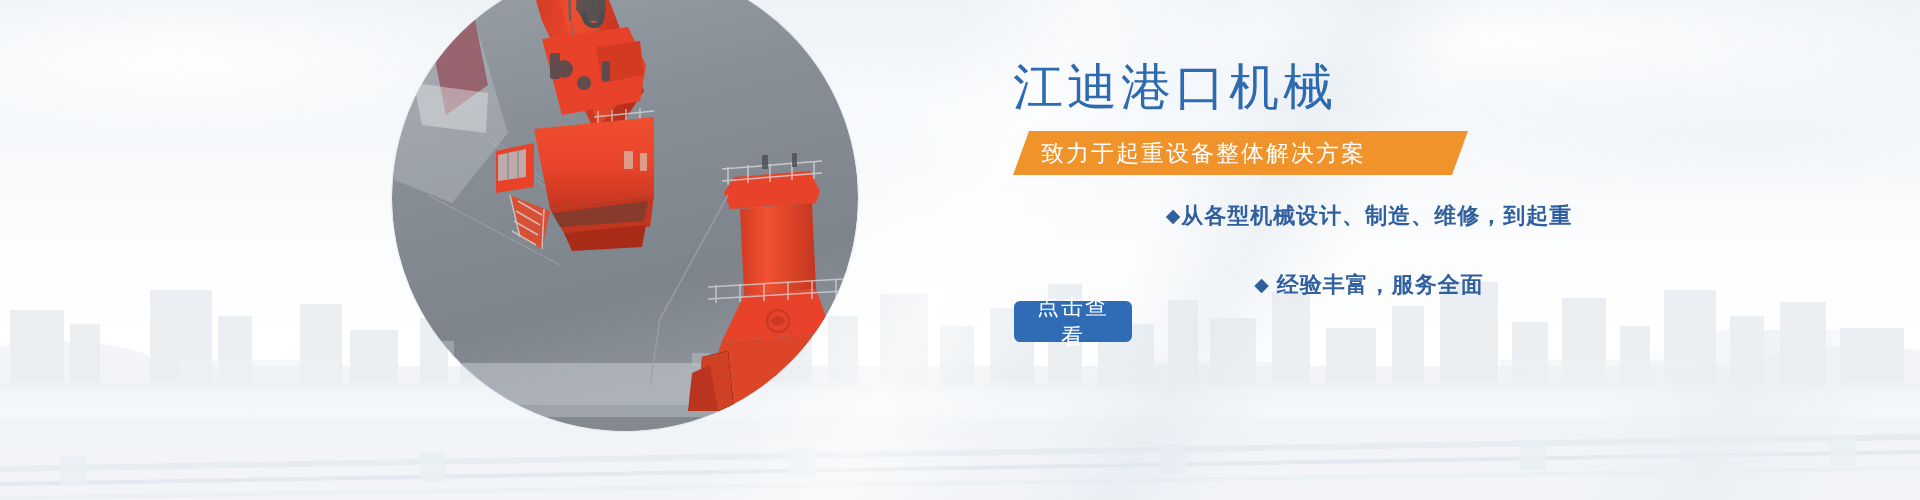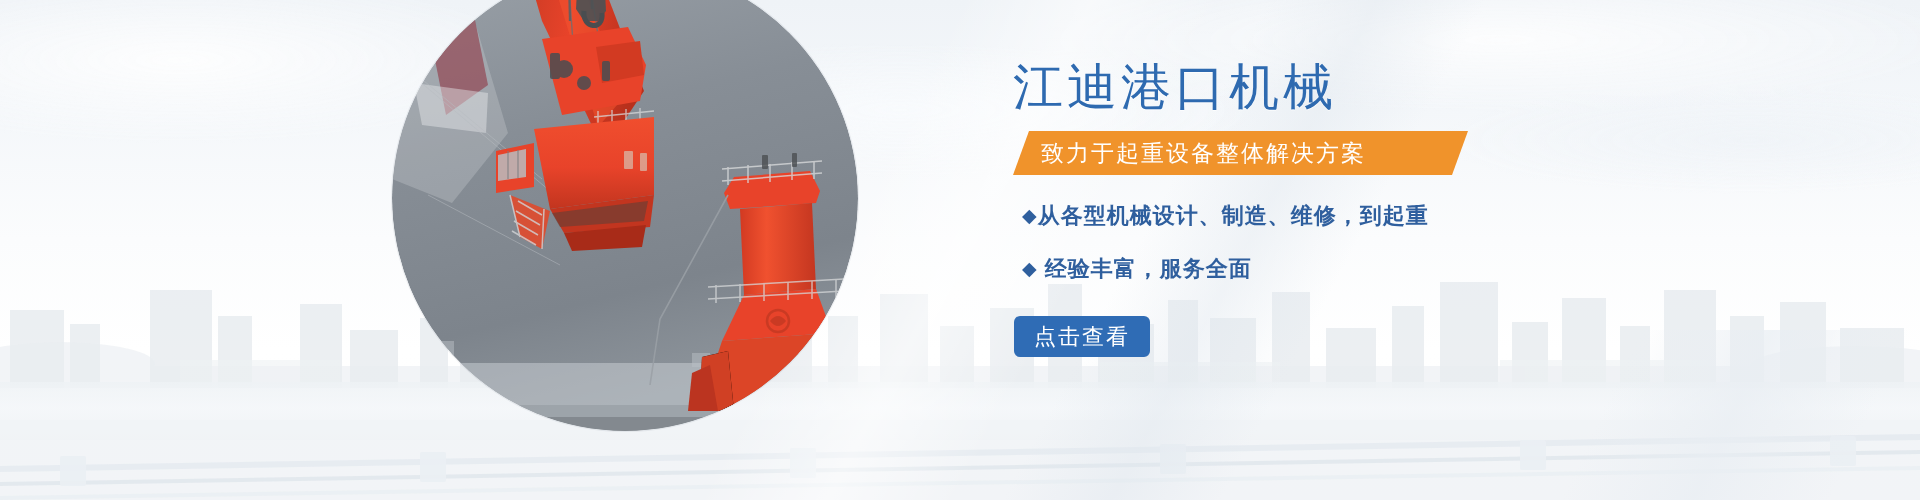--- a/index.html
+++ b/index.html
@@ -147,60 +147,61 @@
     align-items: center;
     color: #ffffff;
     font-size: 23px;
     letter-spacing: 2px;
     font-weight: 400;
     white-space: nowrap;
   }
 
   .bullets {
     position: absolute;
-    left: 9px;
+    left: 16px;
     top: 200px;
     width: 680px;
+    text-align: center;
   }
   .bullet-block {
     color: #2f5f9e;
     font-size: 22px;
     font-weight: 700;
     line-height: 31px;
     letter-spacing: 1px;
     white-space: nowrap;
   }
   .bullet-block.second {
-    margin-top: 22px;
+    margin-top: 38px;
   }
   .diamond-icon {
     display: inline-block;
     color: #2f5f9e;
     font-size: 19px;
     vertical-align: 1px;
   }
 
   .cta-button {
     position: absolute;
     left: 1px;
-    top: 316px;
-    width: 136px;
+    top: 301px;
+    width: 118px;
     height: 41px;
     background: #2f6cb5;
     border: none;
     border-radius: 6px;
     color: #ffffff;
     font-size: 22px;
     letter-spacing: 2px;
     font-family: inherit;
     cursor: pointer;
     display: flex;
     align-items: center;
     justify-content: center;
-    padding: 4px;
+    padding: 16px;
   }
 </style>
 </head>
 <body>
 
 <div class="banner">
 
   <div class="bg-sky"></div>
   <div class="bg-clouds"></div>
 

